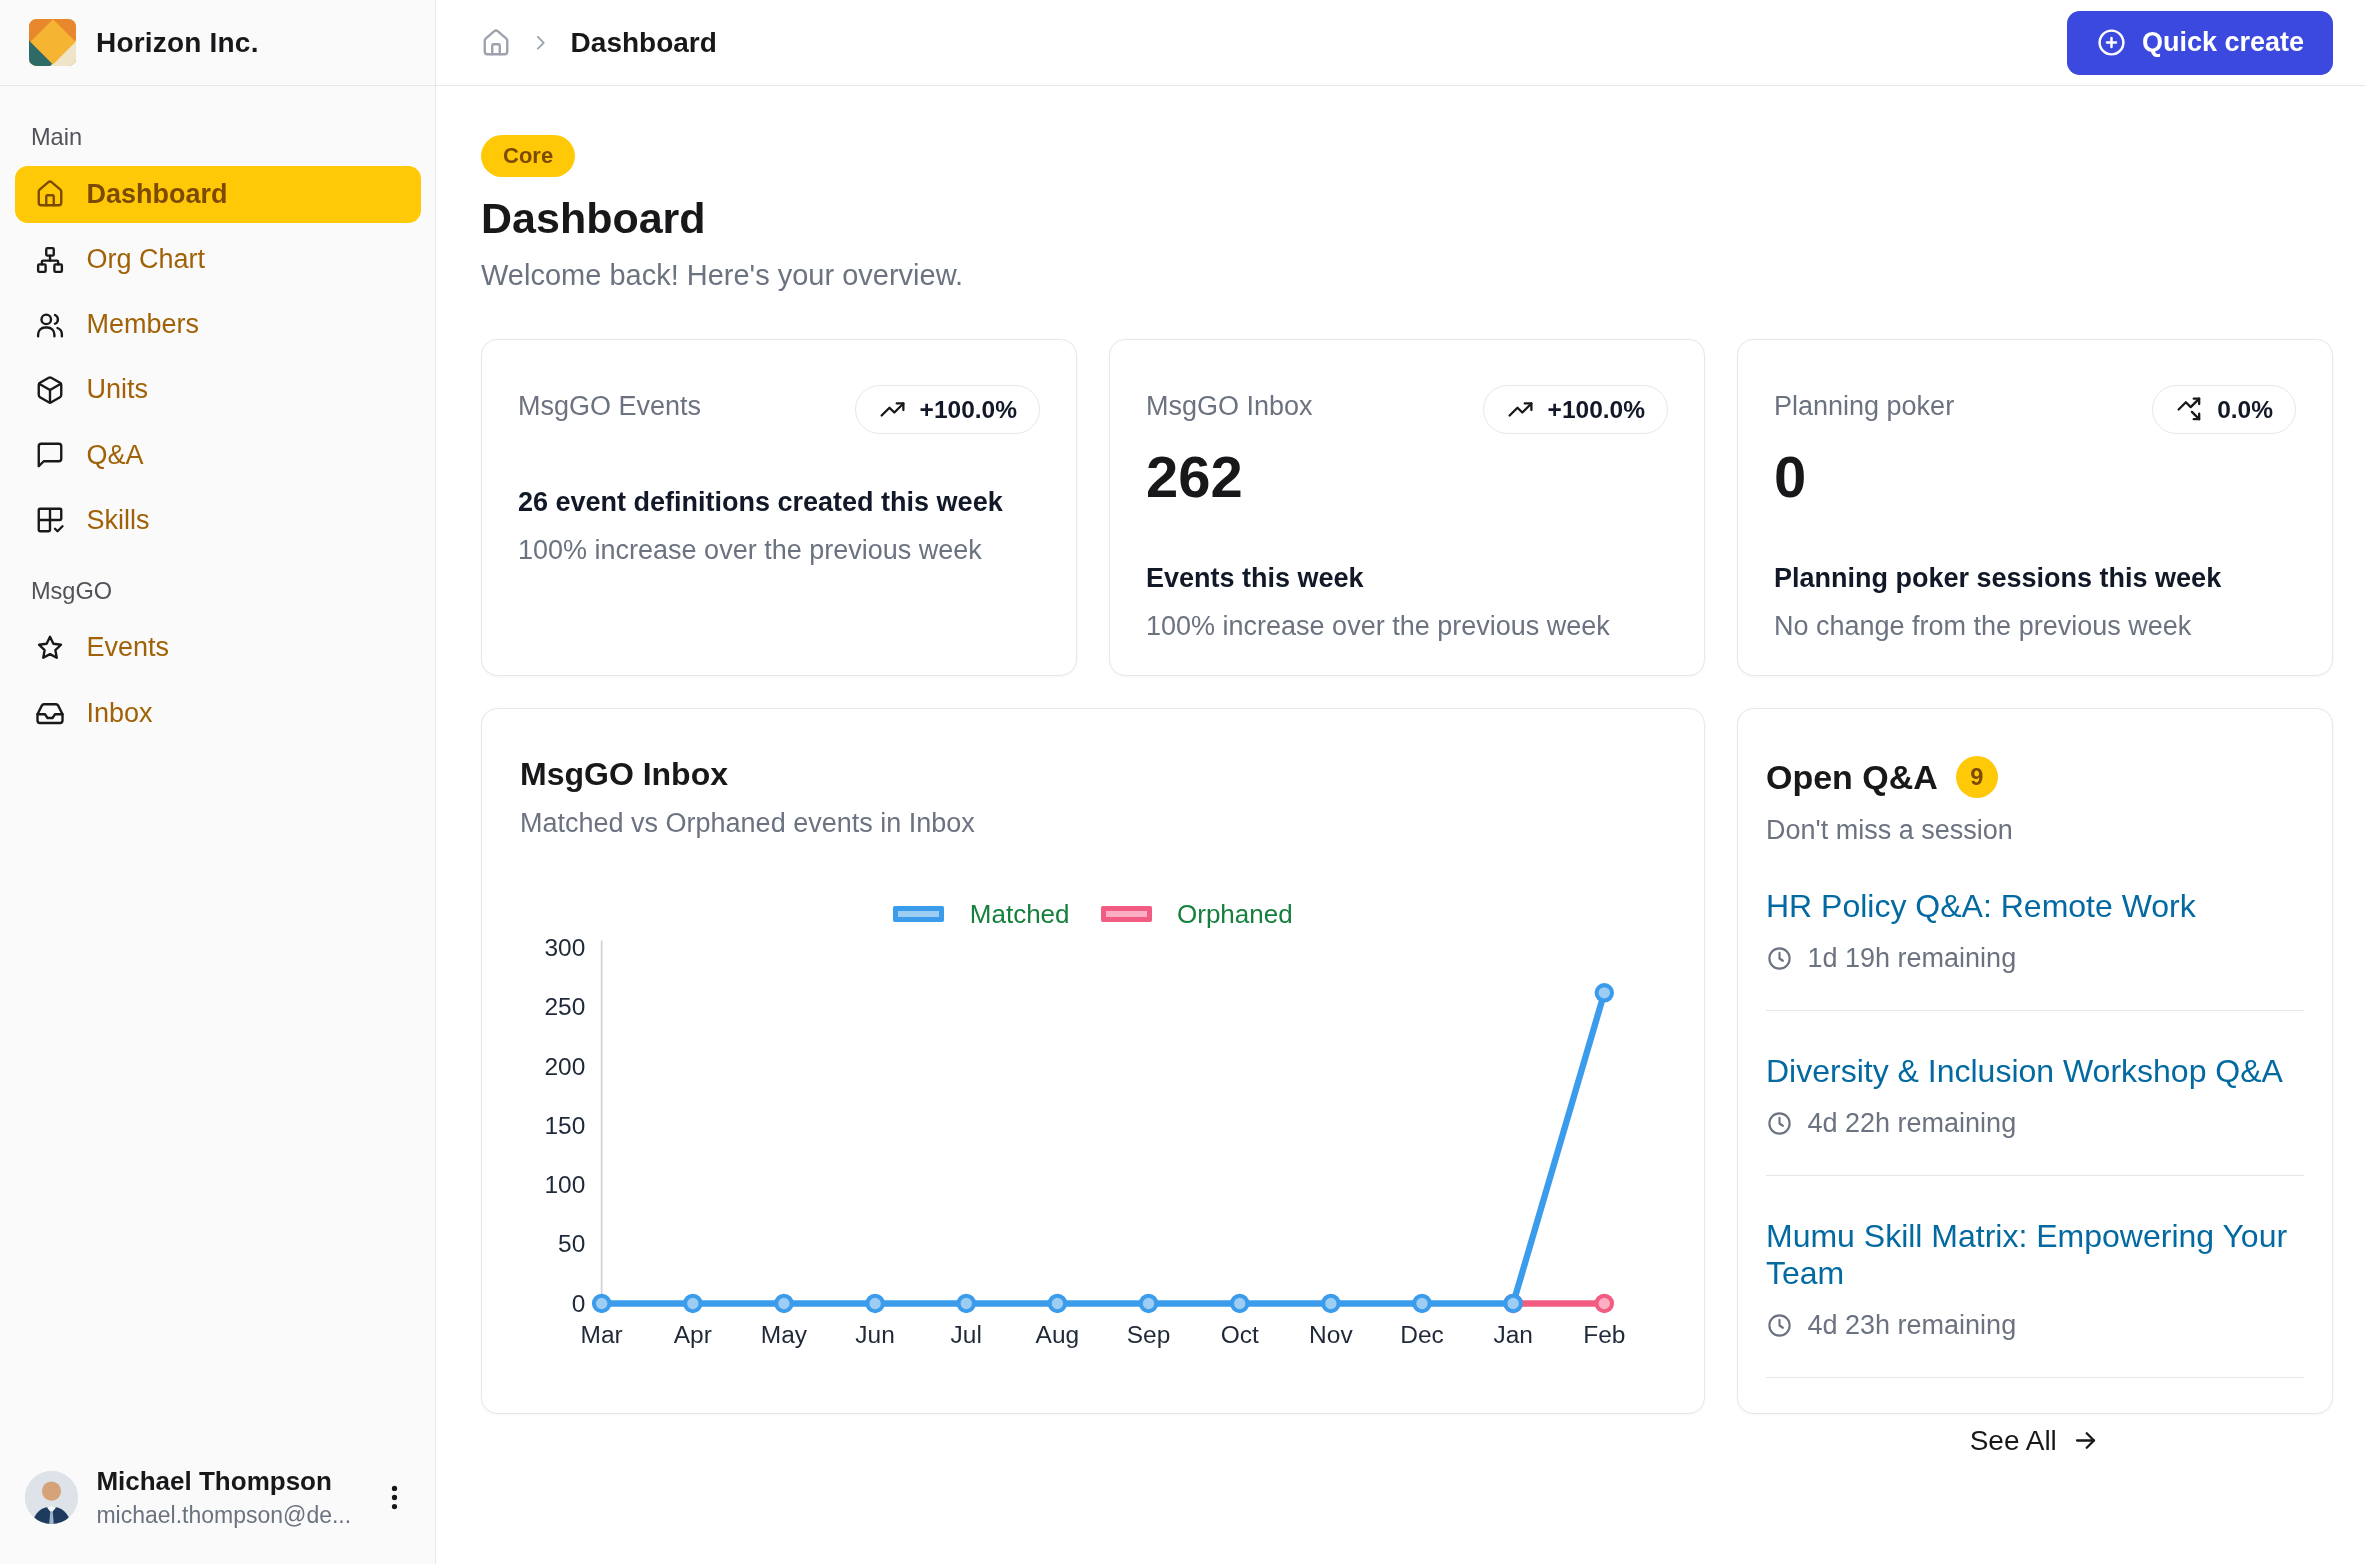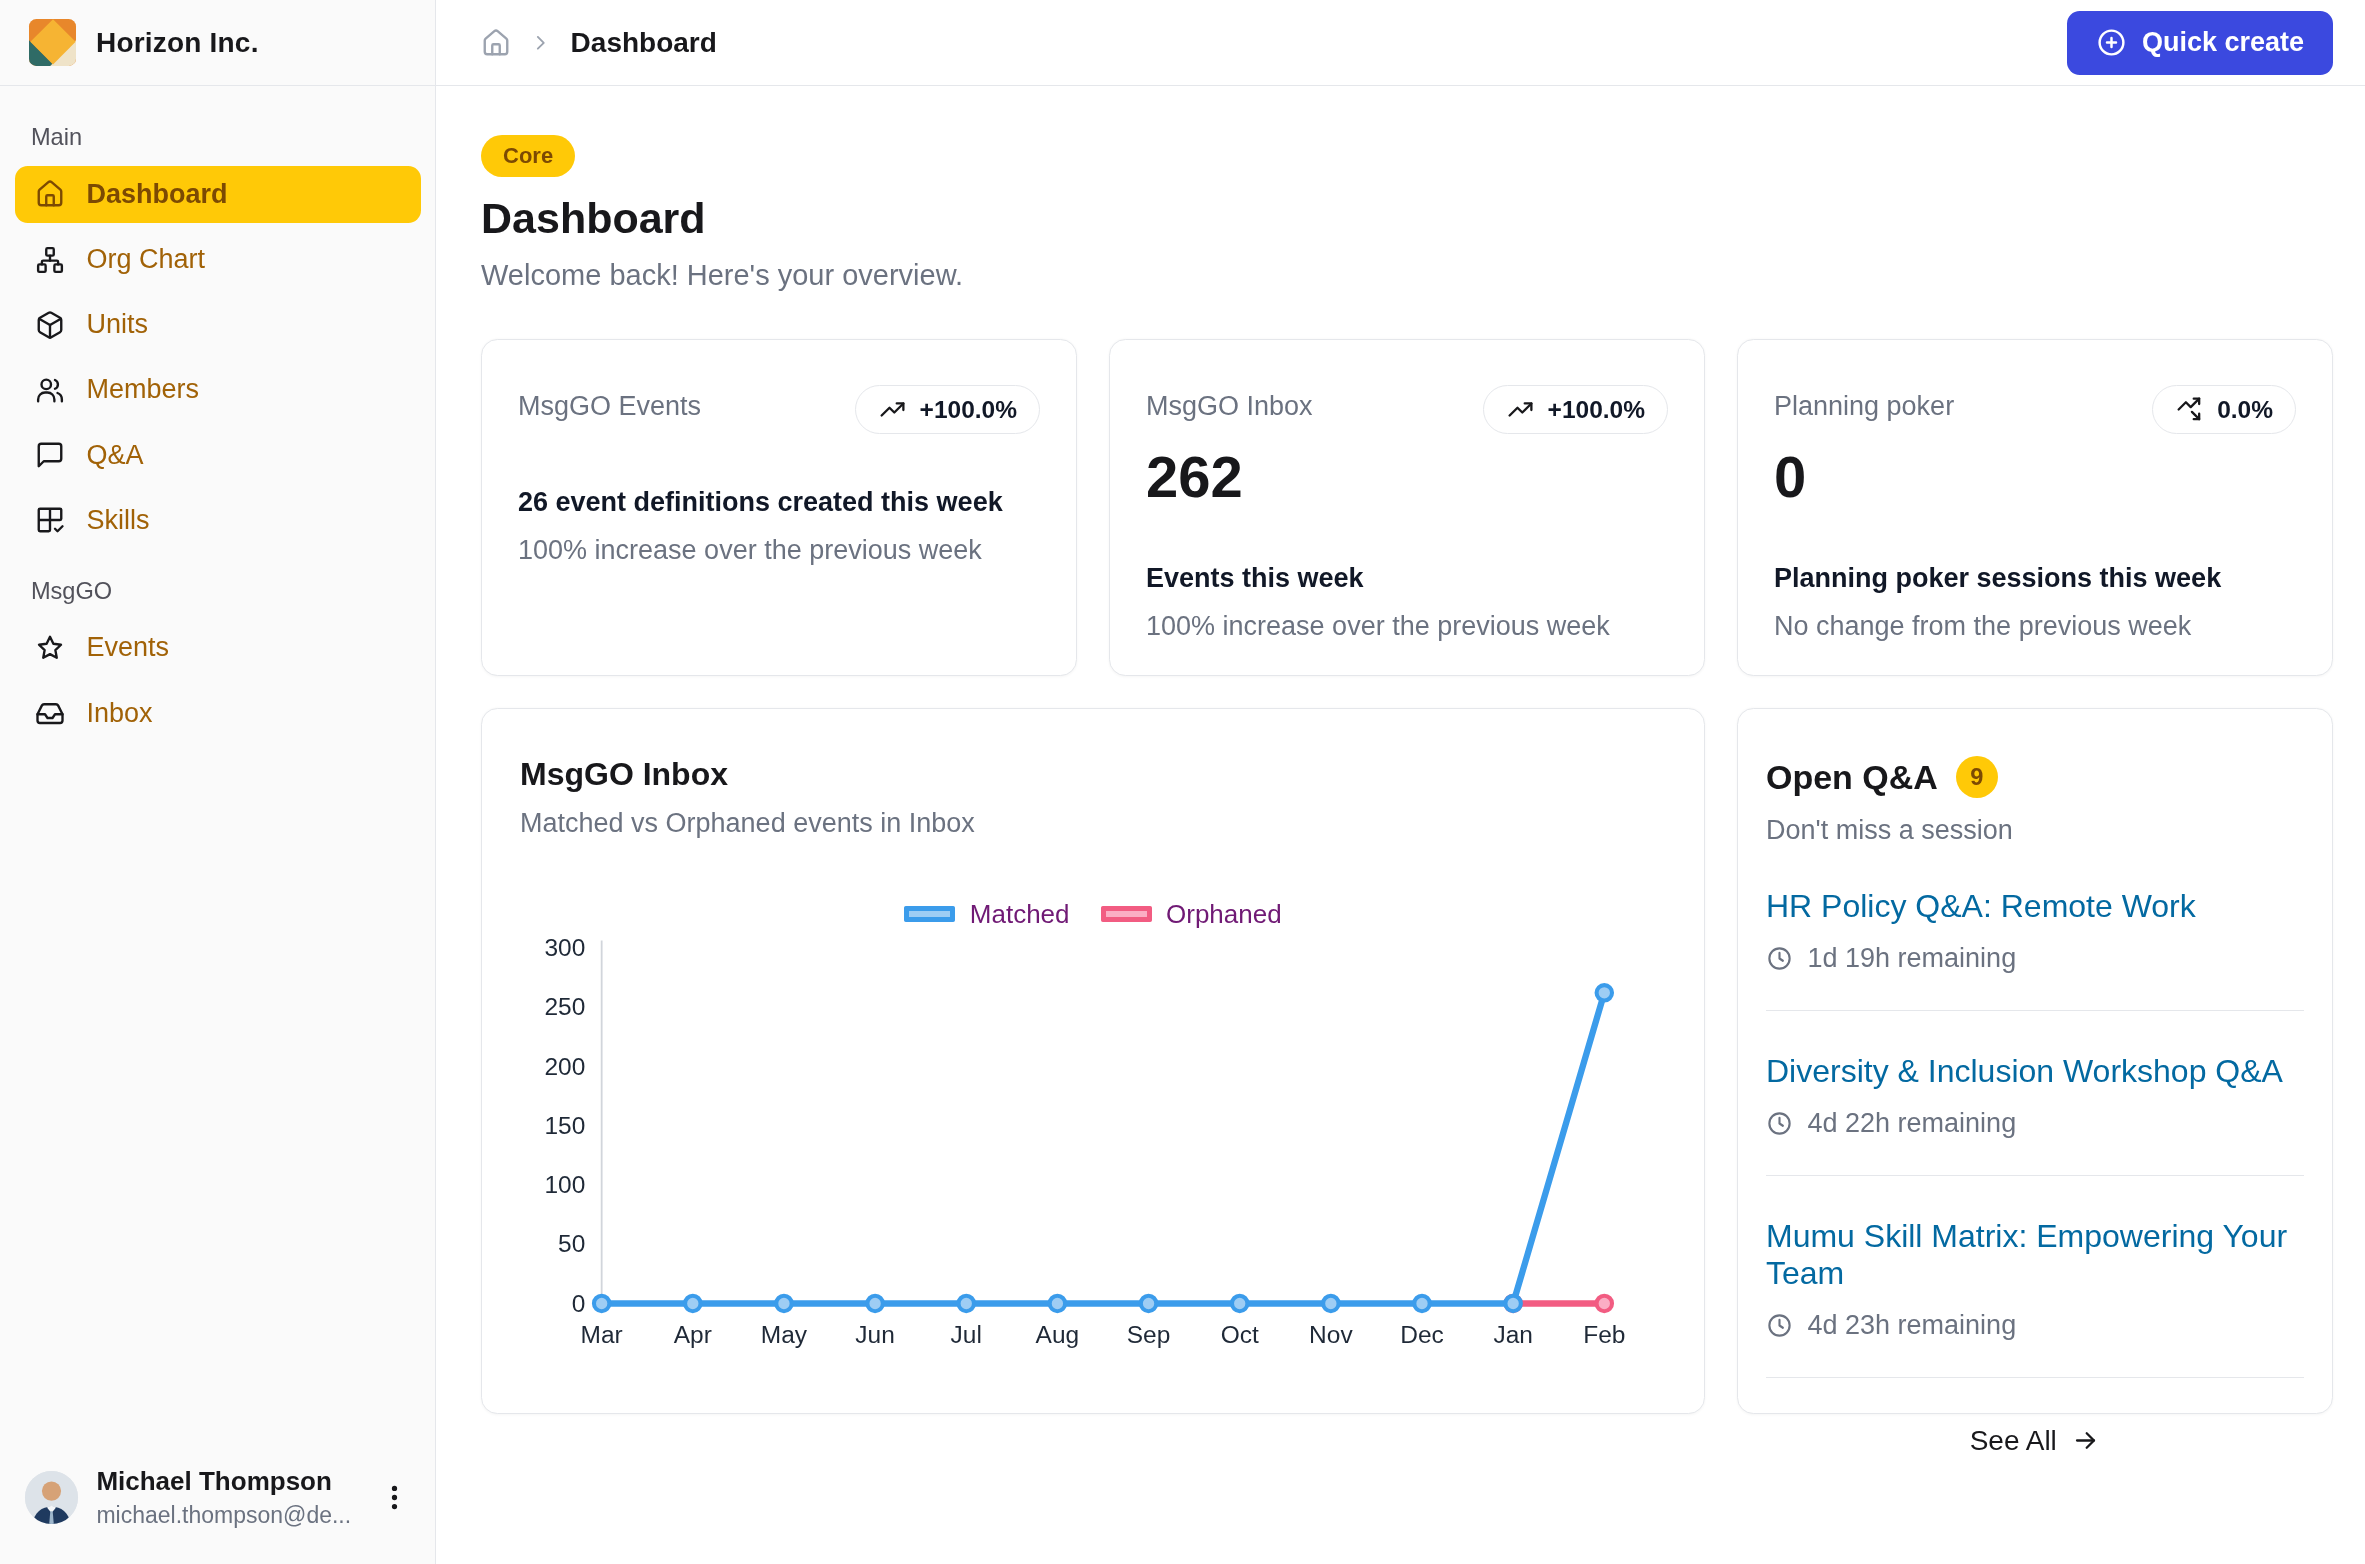--- a/index.html
+++ b/index.html
@@ -58,21 +58,21 @@
   .stat-line1 { font-size:27px; font-weight:700; color:#111827; margin-top:53px; }
   .stat-line2 { font-size:27px; color:#6b7280; margin-top:16.4px; }
 
   .lower-grid { display:grid; grid-template-columns:1224px 596px; gap:32px; margin-top:32px; }
   .chart-card { padding:47px 38px 27px; height:706px; }
   .chart-title { font-size:32px; font-weight:700; }
   .chart-subtitle { font-size:27px; color:#6b7280; margin-top:14.5px; }
   .legend { display:flex; justify-content:center; align-items:center; gap:31px; margin-top:60px; }
   .legend-item { display:flex; align-items:center; gap:14.5px; }
   .legend-swatch { width:51px; height:15.4px; border:5.5px solid; border-radius:1.8px; }
-  .legend-label { font-size:26px; color:#701a75; }
+  .legend-label { font-size:26px; color:#15803d;margin-left:11px; }
   .chart-wrap { margin-top:3.6px; }
   .chart-wrap svg { display:block; width:100%; height:427px; }
 
   .qa-card { padding:47px 28px 36px; height:706px; display:flex; flex-direction:column; }
   .qa-title-row { display:flex; align-items:center; gap:18px; }
   .qa-title { font-size:34px; font-weight:700; }
   .qa-count { width:42px; height:42px; border-radius:50%; background:#ffc907; color:#7c4a03; font-size:23.6px; font-weight:700; display:flex; align-items:center; justify-content:center; }
   .qa-subtitle { font-size:27px; color:#6b7280; margin-top:16.4px; }
   .qa-item { margin-top:42px; }
   .qa-item-title { font-size:32px; color:#0369a1; }
@@ -119,35 +119,35 @@
             <rect x="2.5" y="15.5" width="6" height="6" rx="1"></rect>
             <rect x="15.5" y="15.5" width="6" height="6" rx="1"></rect>
             <path d="M5.5 15.5v-2a1 1 0 0 1 1-1h11a1 1 0 0 1 1 1v2"></path>
             <path d="M12 12.5v-4"></path>
           </svg>
         <span>Org Chart</span>
       </div>
 
       <div class="nav-item">
         <svg class="icon" viewBox="0 0 24 24">
-            <path d="M21 8a2 2 0 0 0-1-1.73l-7-4a2 2 0 0 0-2 0l-7 4A2 2 0 0 0 3 8v8a2 2 0 0 0 1 1.73l7 4a2 2 0 0 0 2 0l7-4A2 2 0 0 0 21 16Z"></path>
-            <path d="m3.3 7 8.7 5 8.7-5"></path>
-            <path d="M12 22V12"></path>
-          </svg>
-        <span>Units</span>
-      </div>
-
-      <div class="nav-item">
-        <svg class="icon" viewBox="0 0 24 24">
             <circle cx="9" cy="7.5" r="3.8"></circle>
             <path d="M2.5 21v-1.5a5.5 5.5 0 0 1 5.5-5.5h2a5.5 5.5 0 0 1 5.5 5.5V21"></path>
             <path d="M16 4a3.8 3.8 0 0 1 0 7"></path>
             <path d="M21.5 21v-1.5a5.5 5.5 0 0 0-3.5-5.1"></path>
           </svg>
         <span>Members</span>
+      </div>
+
+      <div class="nav-item">
+        <svg class="icon" viewBox="0 0 24 24">
+            <path d="M21 8a2 2 0 0 0-1-1.73l-7-4a2 2 0 0 0-2 0l-7 4A2 2 0 0 0 3 8v8a2 2 0 0 0 1 1.73l7 4a2 2 0 0 0 2 0l7-4A2 2 0 0 0 21 16Z"></path>
+            <path d="m3.3 7 8.7 5 8.7-5"></path>
+            <path d="M12 22V12"></path>
+          </svg>
+        <span>Units</span>
       </div>
 
       <div class="nav-item">
         <svg class="icon" viewBox="0 0 24 24">
             <path d="M21 15a2 2 0 0 1-2 2H7l-4 4V5a2 2 0 0 1 2-2h14a2 2 0 0 1 2 2z"></path>
           </svg>
         <span>Q&amp;A</span>
       </div>
 
       <div class="nav-item">

